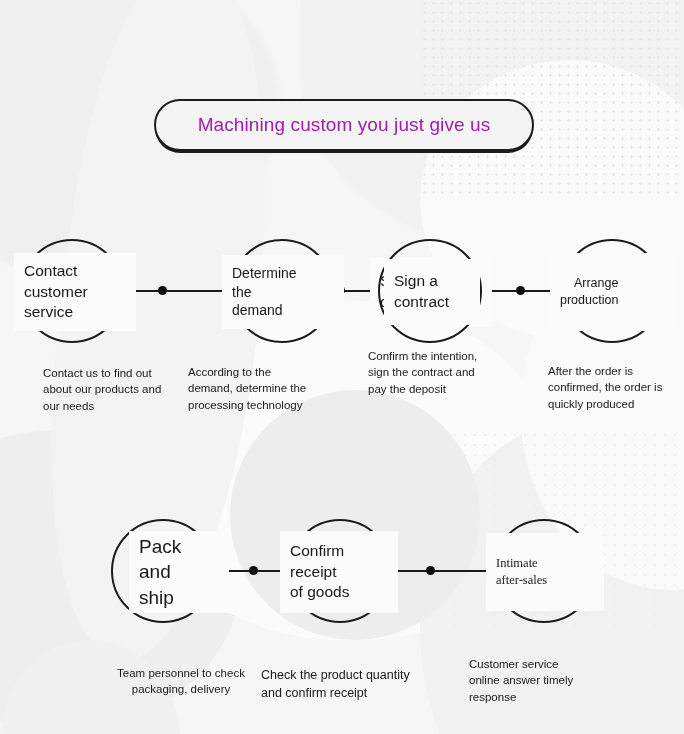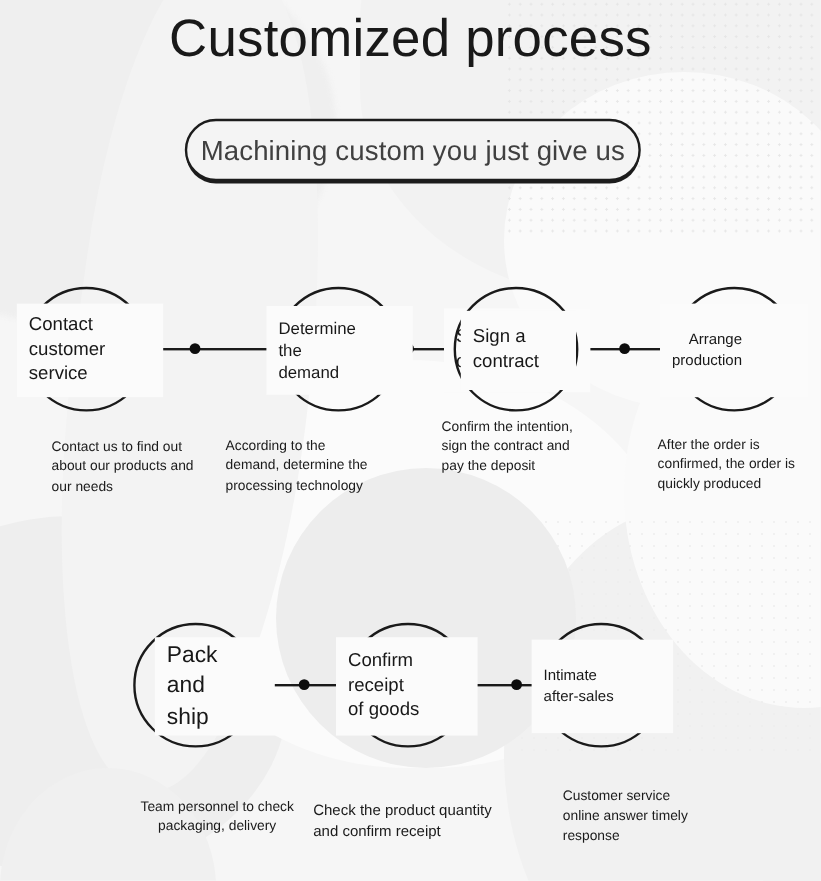--- a/index.html
+++ b/index.html
@@ -41,21 +41,21 @@
     font-size:44px;font-weight:300;color:#191919;letter-spacing:.2px;
     font-family:"Liberation Sans", sans-serif;
   }
   .pill{
     position:absolute;left:154px;top:99px;width:376px;height:48px;
     border:2px solid #1c1c1c;border-radius:26px;
     background:#f4f4f4;
     box-shadow:0 3px 0 -1px #1c1c1c;
     display:flex;align-items:center;justify-content:center;
   }
-  .pill span{font-size:23px;color:#404040;font-weight:400;letter-spacing:.1px;}
+  .pill span{font-size:19px;color:#a21caf;font-weight:400;letter-spacing:.1px;}
 
   
   .node{position:absolute;width:104px;height:104px;}
   .ring{
     position:absolute;inset:0;border:2px solid #1a1a1a;border-radius:50%;
     box-sizing:border-box;
   }
   .panel{
     position:absolute;left:-12px;top:18px;width:128px;height:72px;
     background:#fbfbfb;
@@ -90,21 +90,20 @@
     <div class="blob b5"></div>
     <div class="blob b6"></div>
     <div class="blob b7"></div>
     <div class="blob b8"></div>
     <div class="blob b9"></div>
     <div class="blob b10"></div>
     <div class="dots"></div>
     <div class="dots2"></div>
   </div>
 
-  <div class="title">Customized process</div>
 
   <div class="pill">
     <span>Machining custom you just give us</span>
   </div>
 
   <div class="conn" style="left:124px;top:290px;width:126px;"></div>
   <div class="dot" style="left:158px;top:286px;"></div>
 
   <div class="conn" style="left:302px;top:290px;width:126px;"></div>
   <div class="dot" style="left:336px;top:286px;"></div>
@@ -161,21 +160,21 @@
     </div>
   </div>
 
   <div class="node" style="left:288px;top:519px;">
     <div class="ring"></div>
     <div class="panel f17" style="left:-8px;top:12px;width:118px;height:82px;">
       <span>Confirm<br>receipt<br>of goods</span>
     </div>
   </div>
 
-  <div class="node" style="left:449px;top:519px;">
+  <div class="node" style="left:492px;top:519px;font-family:Liberation Serif, serif;">
     <div class="ring"></div>
     <div class="panel f13" style="left:-6px;top:14px;width:118px;height:78px;">
       <span>Intimate<br>after-sales</span>
     </div>
   </div>
 
   <div class="cap center" style="left:96px;top:665px;width:170px;">Team personnel to check<br>packaging, delivery</div>
   <div class="cap" style="left:261px;top:667px;width:185px;font-size:12.5px;">Check the product quantity<br>and confirm receipt</div>
   <div class="cap" style="left:469px;top:656px;width:160px;">Customer service<br>online answer timely<br>response</div>
 

